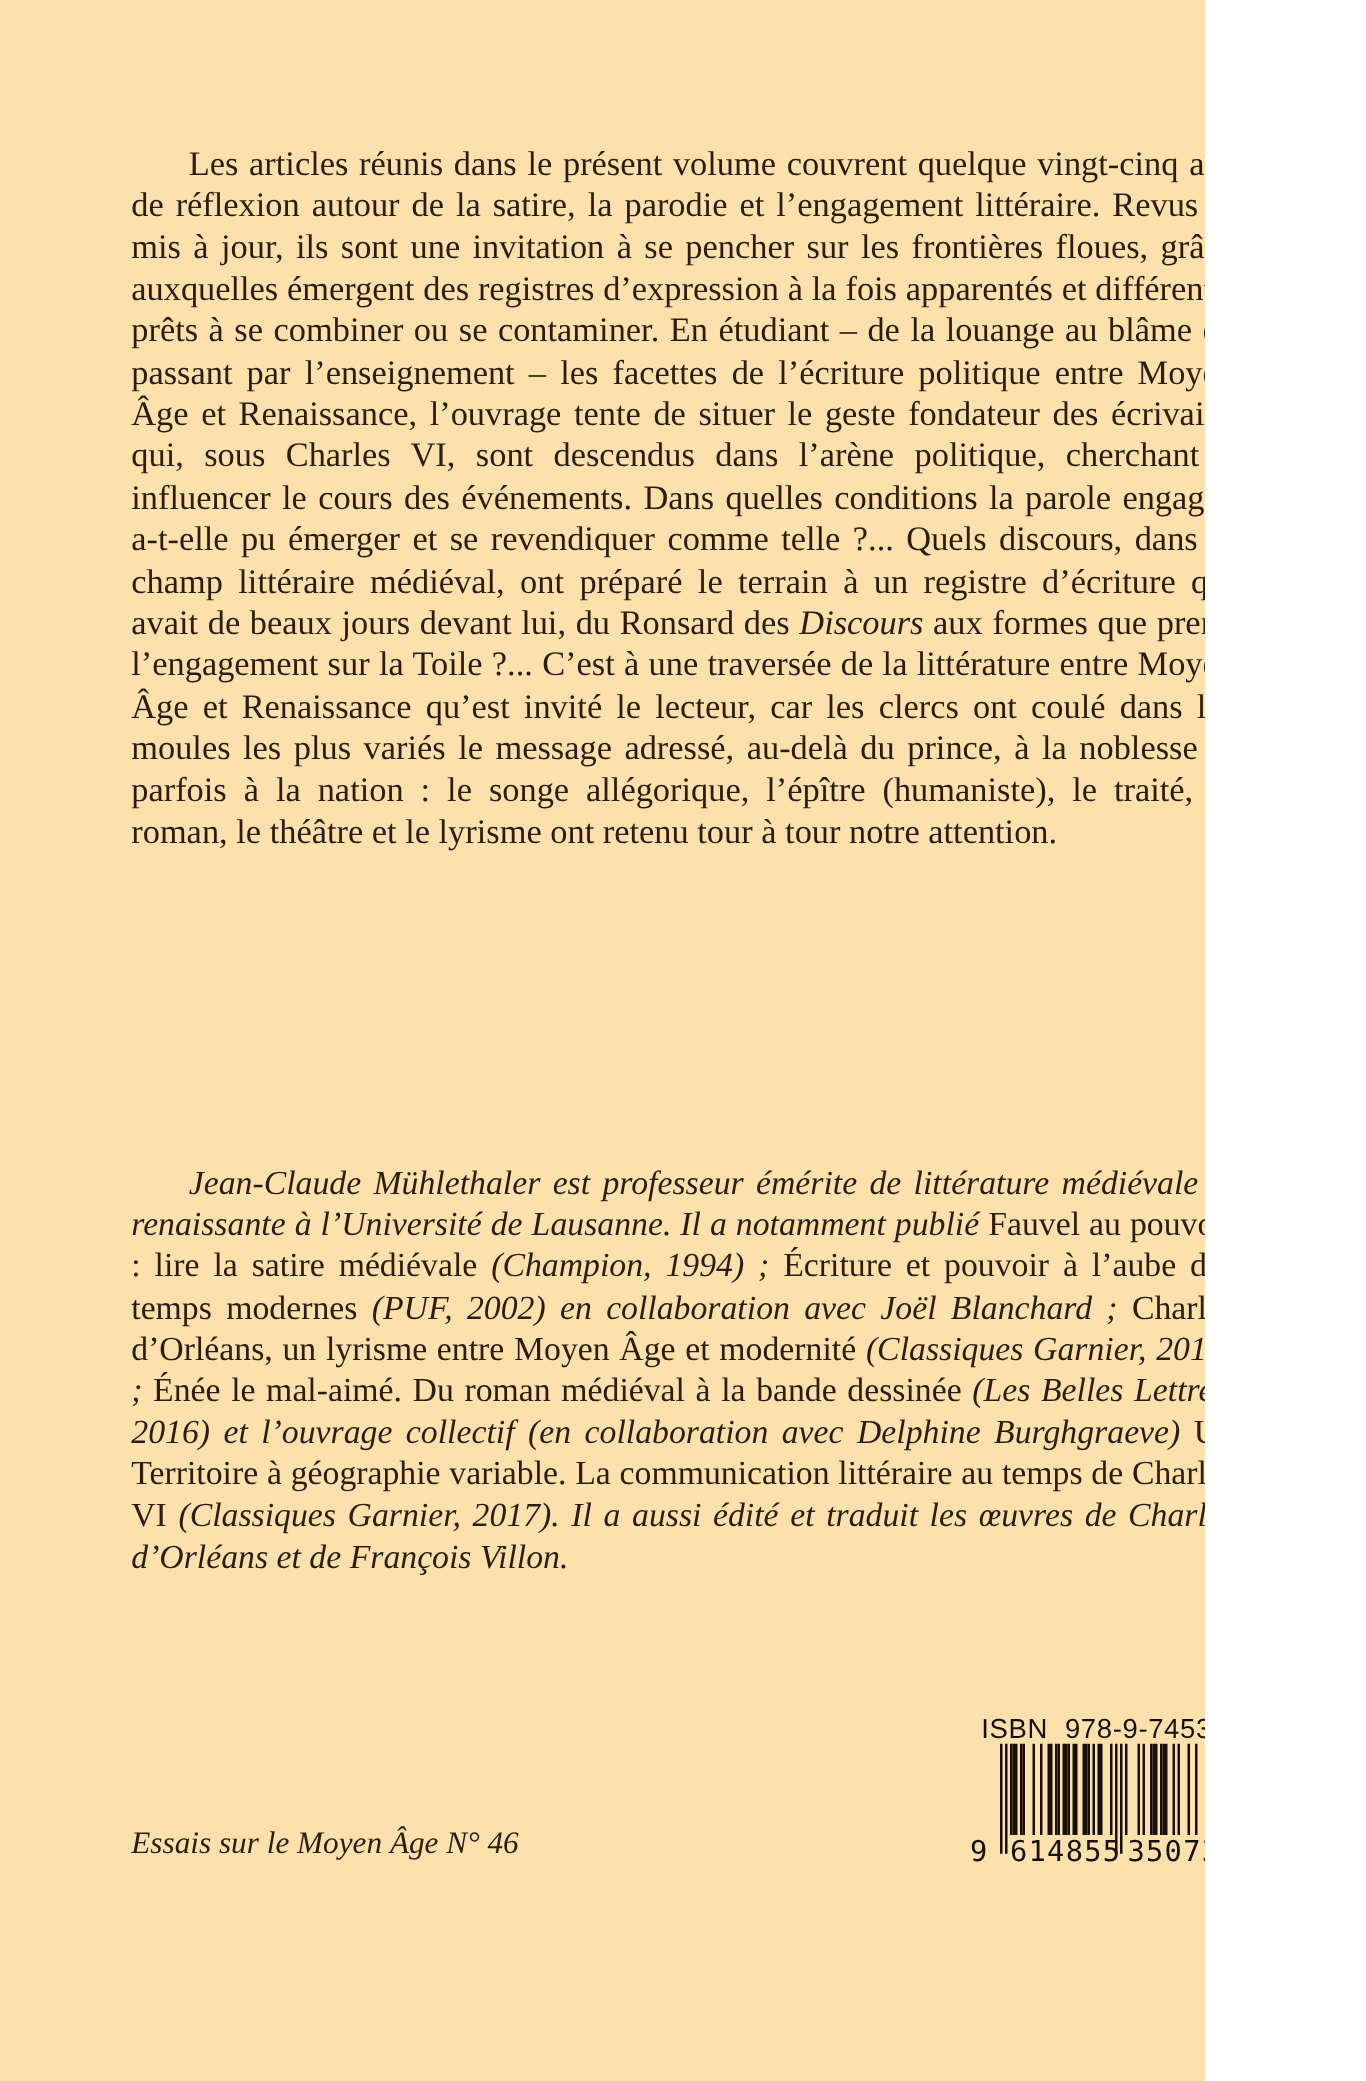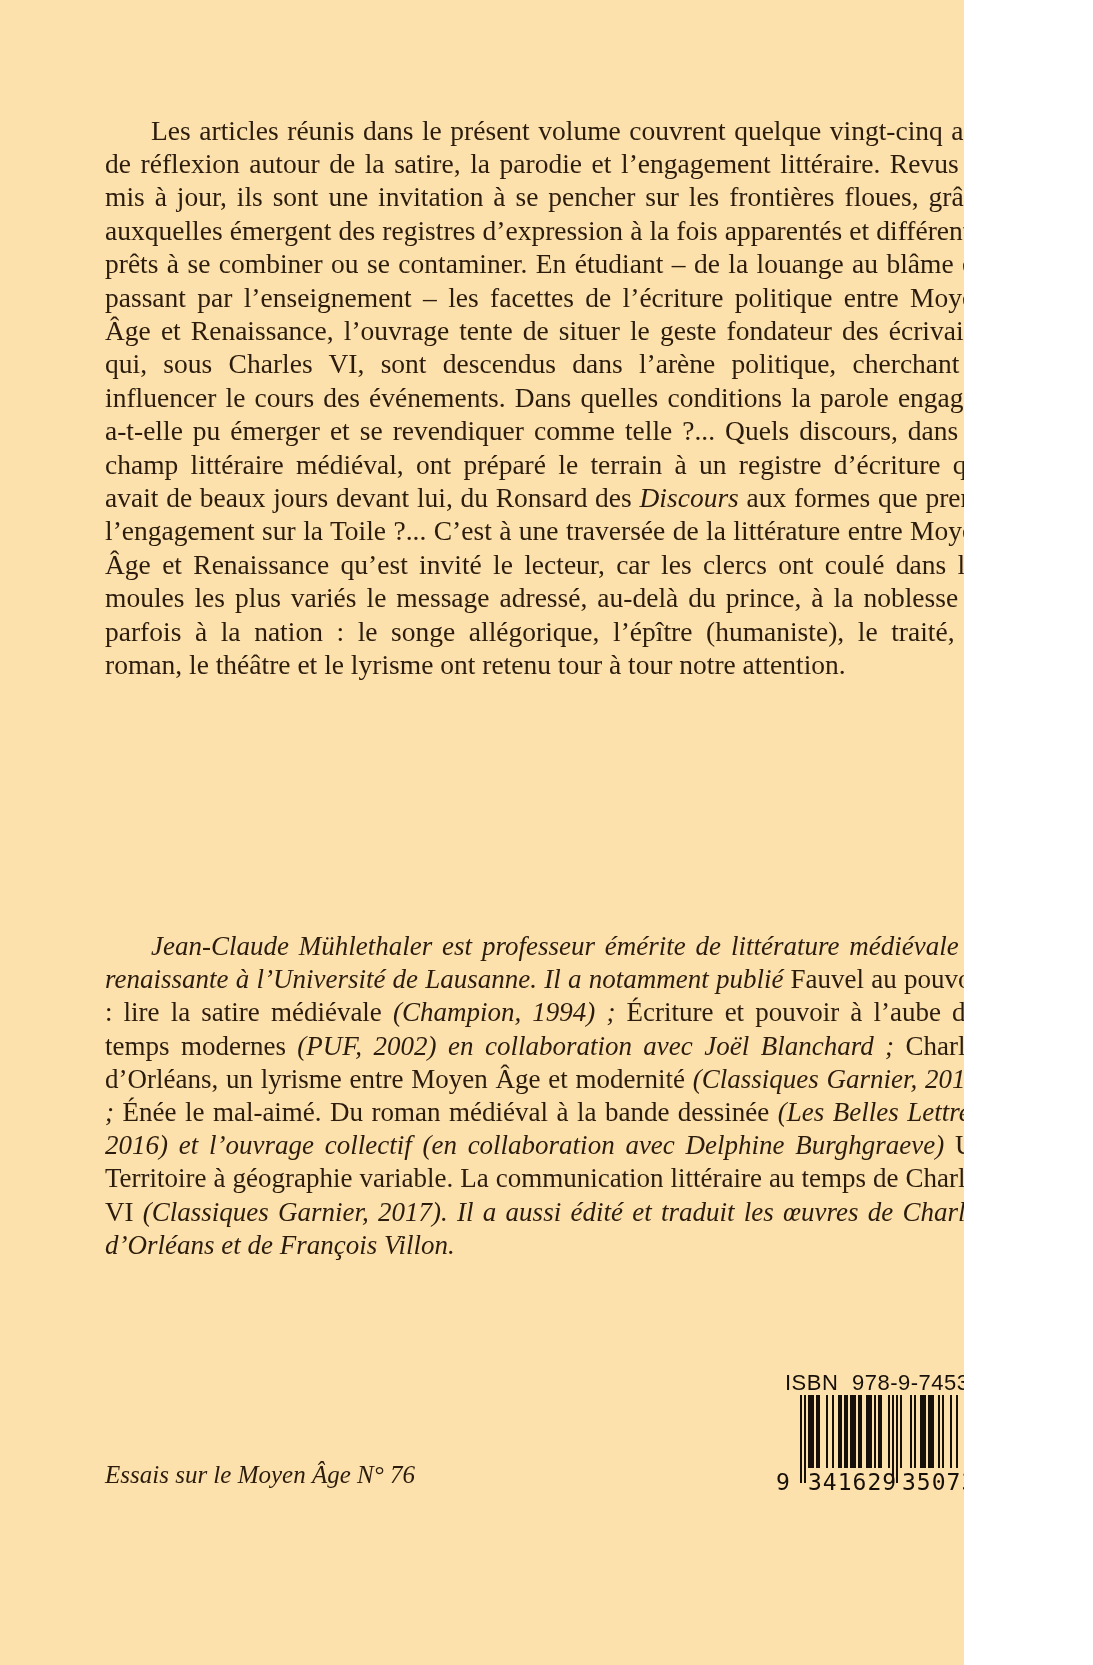--- a/index.html
+++ b/index.html
@@ -102,21 +102,21 @@
 <div class="cover">
 
   <p class="text-column synopsis"><span class="seg-roman">Les articles réunis dans le présent volume couvrent quelque vingt-cinq ans de réflexion autour de la satire, la parodie et l’engagement littéraire. Revus et mis à jour, ils sont une invitation à se pencher sur les frontières floues, grâce auxquelles émergent des registres d’expression à la fois apparentés et différents, prêts à se combiner ou se contaminer. En étudiant – de la louange au blâme en passant par l’enseignement – les facettes de l’écriture politique entre Moyen Âge et Renaissance, l’ouvrage tente de situer le geste fondateur des écrivains qui, sous Charles VI, sont descendus dans l’arène politique, cherchant à influencer le cours des événements. Dans quelles conditions la parole engagée a-t-elle pu émerger et se revendiquer comme telle ?... Quels discours, dans le champ littéraire médiéval, ont préparé le terrain à un registre d’écriture qui avait de beaux jours devant lui, du Ronsard des </span><span class="seg-italic">Discours</span><span class="seg-roman"> aux formes que prend l’engagement sur la Toile ?... C’est à une traversée de la littérature entre Moyen Âge et Renaissance qu’est invité le lecteur, car les clercs ont coulé dans les moules les plus variés le message adressé, au-delà du prince, à la noblesse et parfois à la nation : le songe allégorique, l’épître (humaniste), le traité, le roman, le théâtre et le lyrisme ont retenu tour à tour notre attention.</span></p>
 
   <p class="text-column bio"><span class="seg-italic">Jean-Claude Mühlethaler est professeur émérite de littérature médiévale et renaissante à l’Université de Lausanne. Il a notamment publié </span><span class="seg-roman">Fauvel au pouvoir : lire la satire médiévale </span><span class="seg-italic">(Champion, 1994) ; </span><span class="seg-roman">Écriture et pouvoir à l’aube des temps modernes </span><span class="seg-italic">(PUF, 2002) en collaboration avec Joël Blanchard ; </span><span class="seg-roman">Charles d’Orléans, un lyrisme entre Moyen Âge et modernité </span><span class="seg-italic">(Classiques Garnier, 2010) ; </span><span class="seg-roman">Énée le mal-aimé. Du roman médiéval à la bande dessinée </span><span class="seg-italic">(Les Belles Lettres, 2016) et l’ouvrage collectif (en collaboration avec Delphine Burghgraeve) </span><span class="seg-roman">Un Territoire à géographie variable. La communication littéraire au temps de Charles VI </span><span class="seg-italic">(Classiques Garnier, 2017). Il a aussi édité et traduit les œuvres de Charles d’Orléans et de François Villon.</span></p>
 
   <div class="isbn-block">
     <div class="isbn-label">ISBN 978-9-7453-5073-2</div>
     <div class="barcode">
       <span class="barcode-digits digit-first">9</span>
-      <span class="barcode-digits digit-group1">341629</span>
+      <span class="barcode-digits digit-group1">614855</span>
       <span class="barcode-digits digit-group2">350732</span>
     <div class="bar" style="left: 0px; height: 88px;"></div>
         <div class="bar" style="left: 4px; height: 88px;"></div>
         <div class="bar" style="left: 8px; height: 73px;"></div>
         <div class="bar" style="left: 10px; height: 73px;"></div>
         <div class="bar" style="left: 12px; height: 73px;"></div>
         <div class="bar" style="left: 16px; height: 73px;"></div>
         <div class="bar" style="left: 18px; height: 73px;"></div>
         <div class="bar" style="left: 26px; height: 73px;"></div>
         <div class="bar" style="left: 32px; height: 73px;"></div>
@@ -154,15 +154,15 @@
         <div class="bar" style="left: 166px; height: 73px;"></div>
         <div class="bar" style="left: 170px; height: 73px;"></div>
         <div class="bar" style="left: 172px; height: 73px;"></div>
         <div class="bar" style="left: 176px; height: 73px;"></div>
         <div class="bar" style="left: 178px; height: 73px;"></div>
         <div class="bar" style="left: 184px; height: 88px;"></div>
         <div class="bar" style="left: 188px; height: 88px;"></div>
       </div>
   </div>
 
-  <div class="series-line">Essais sur le Moyen Âge N° 76</div>
+  <div class="series-line">Essais sur le Moyen Âge N° 46</div>
 
 </div>
 
 </body></html>

